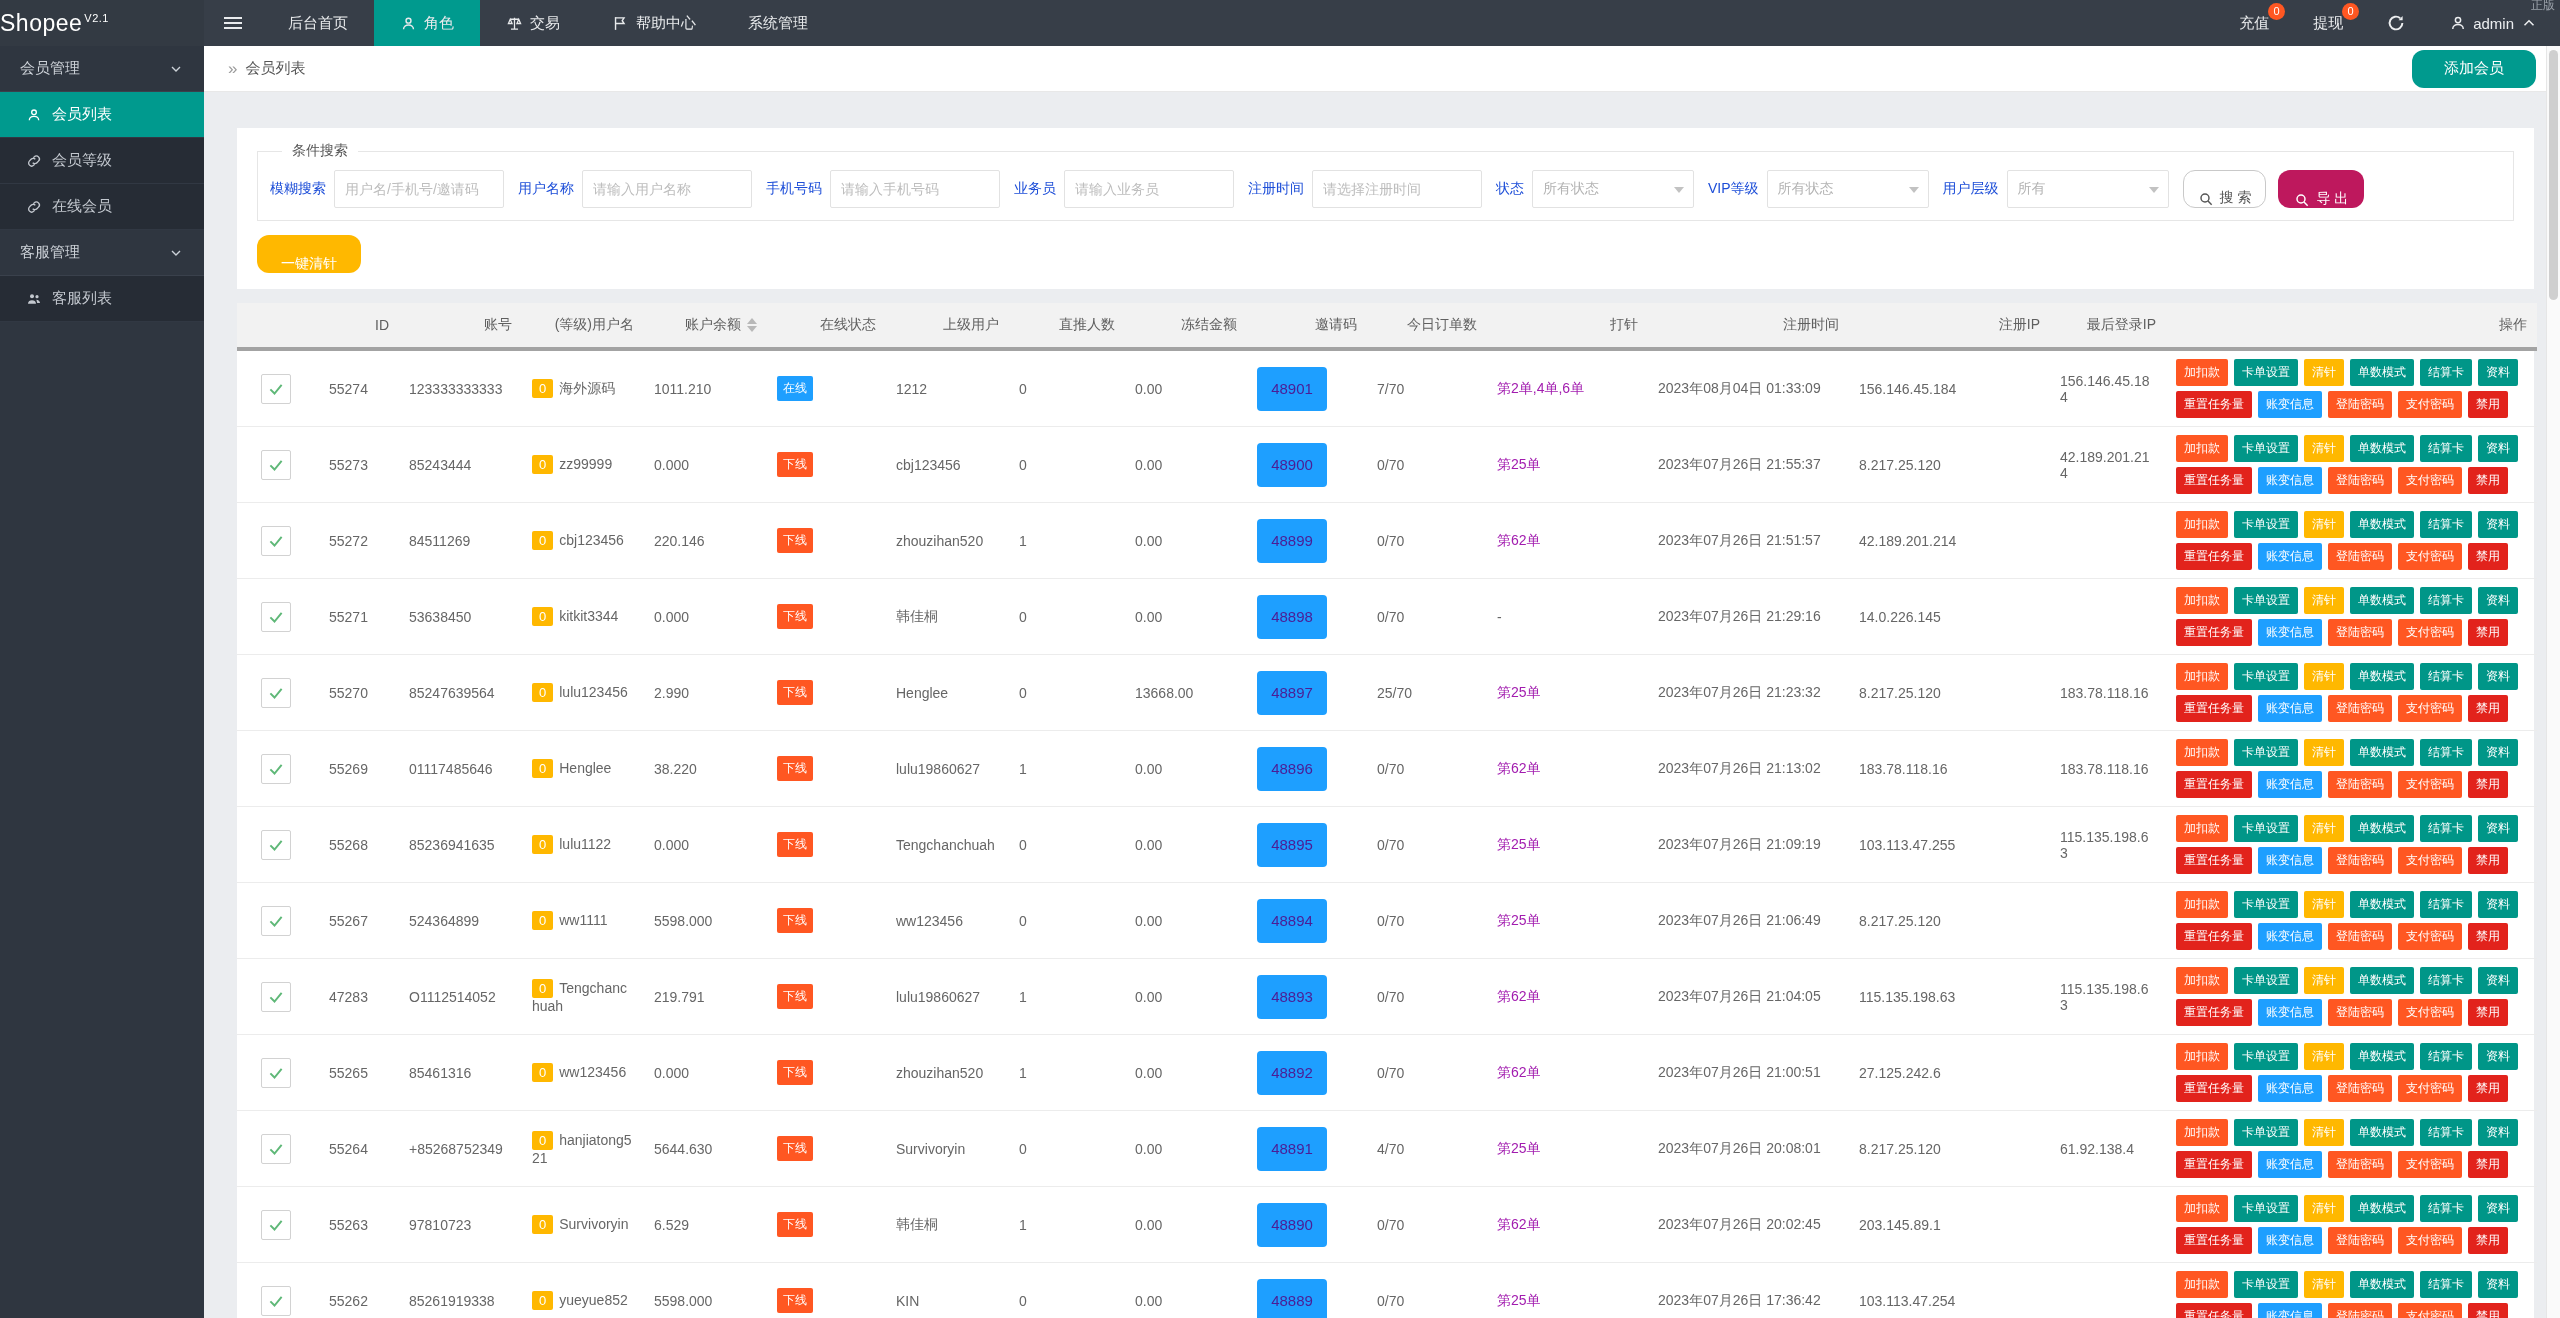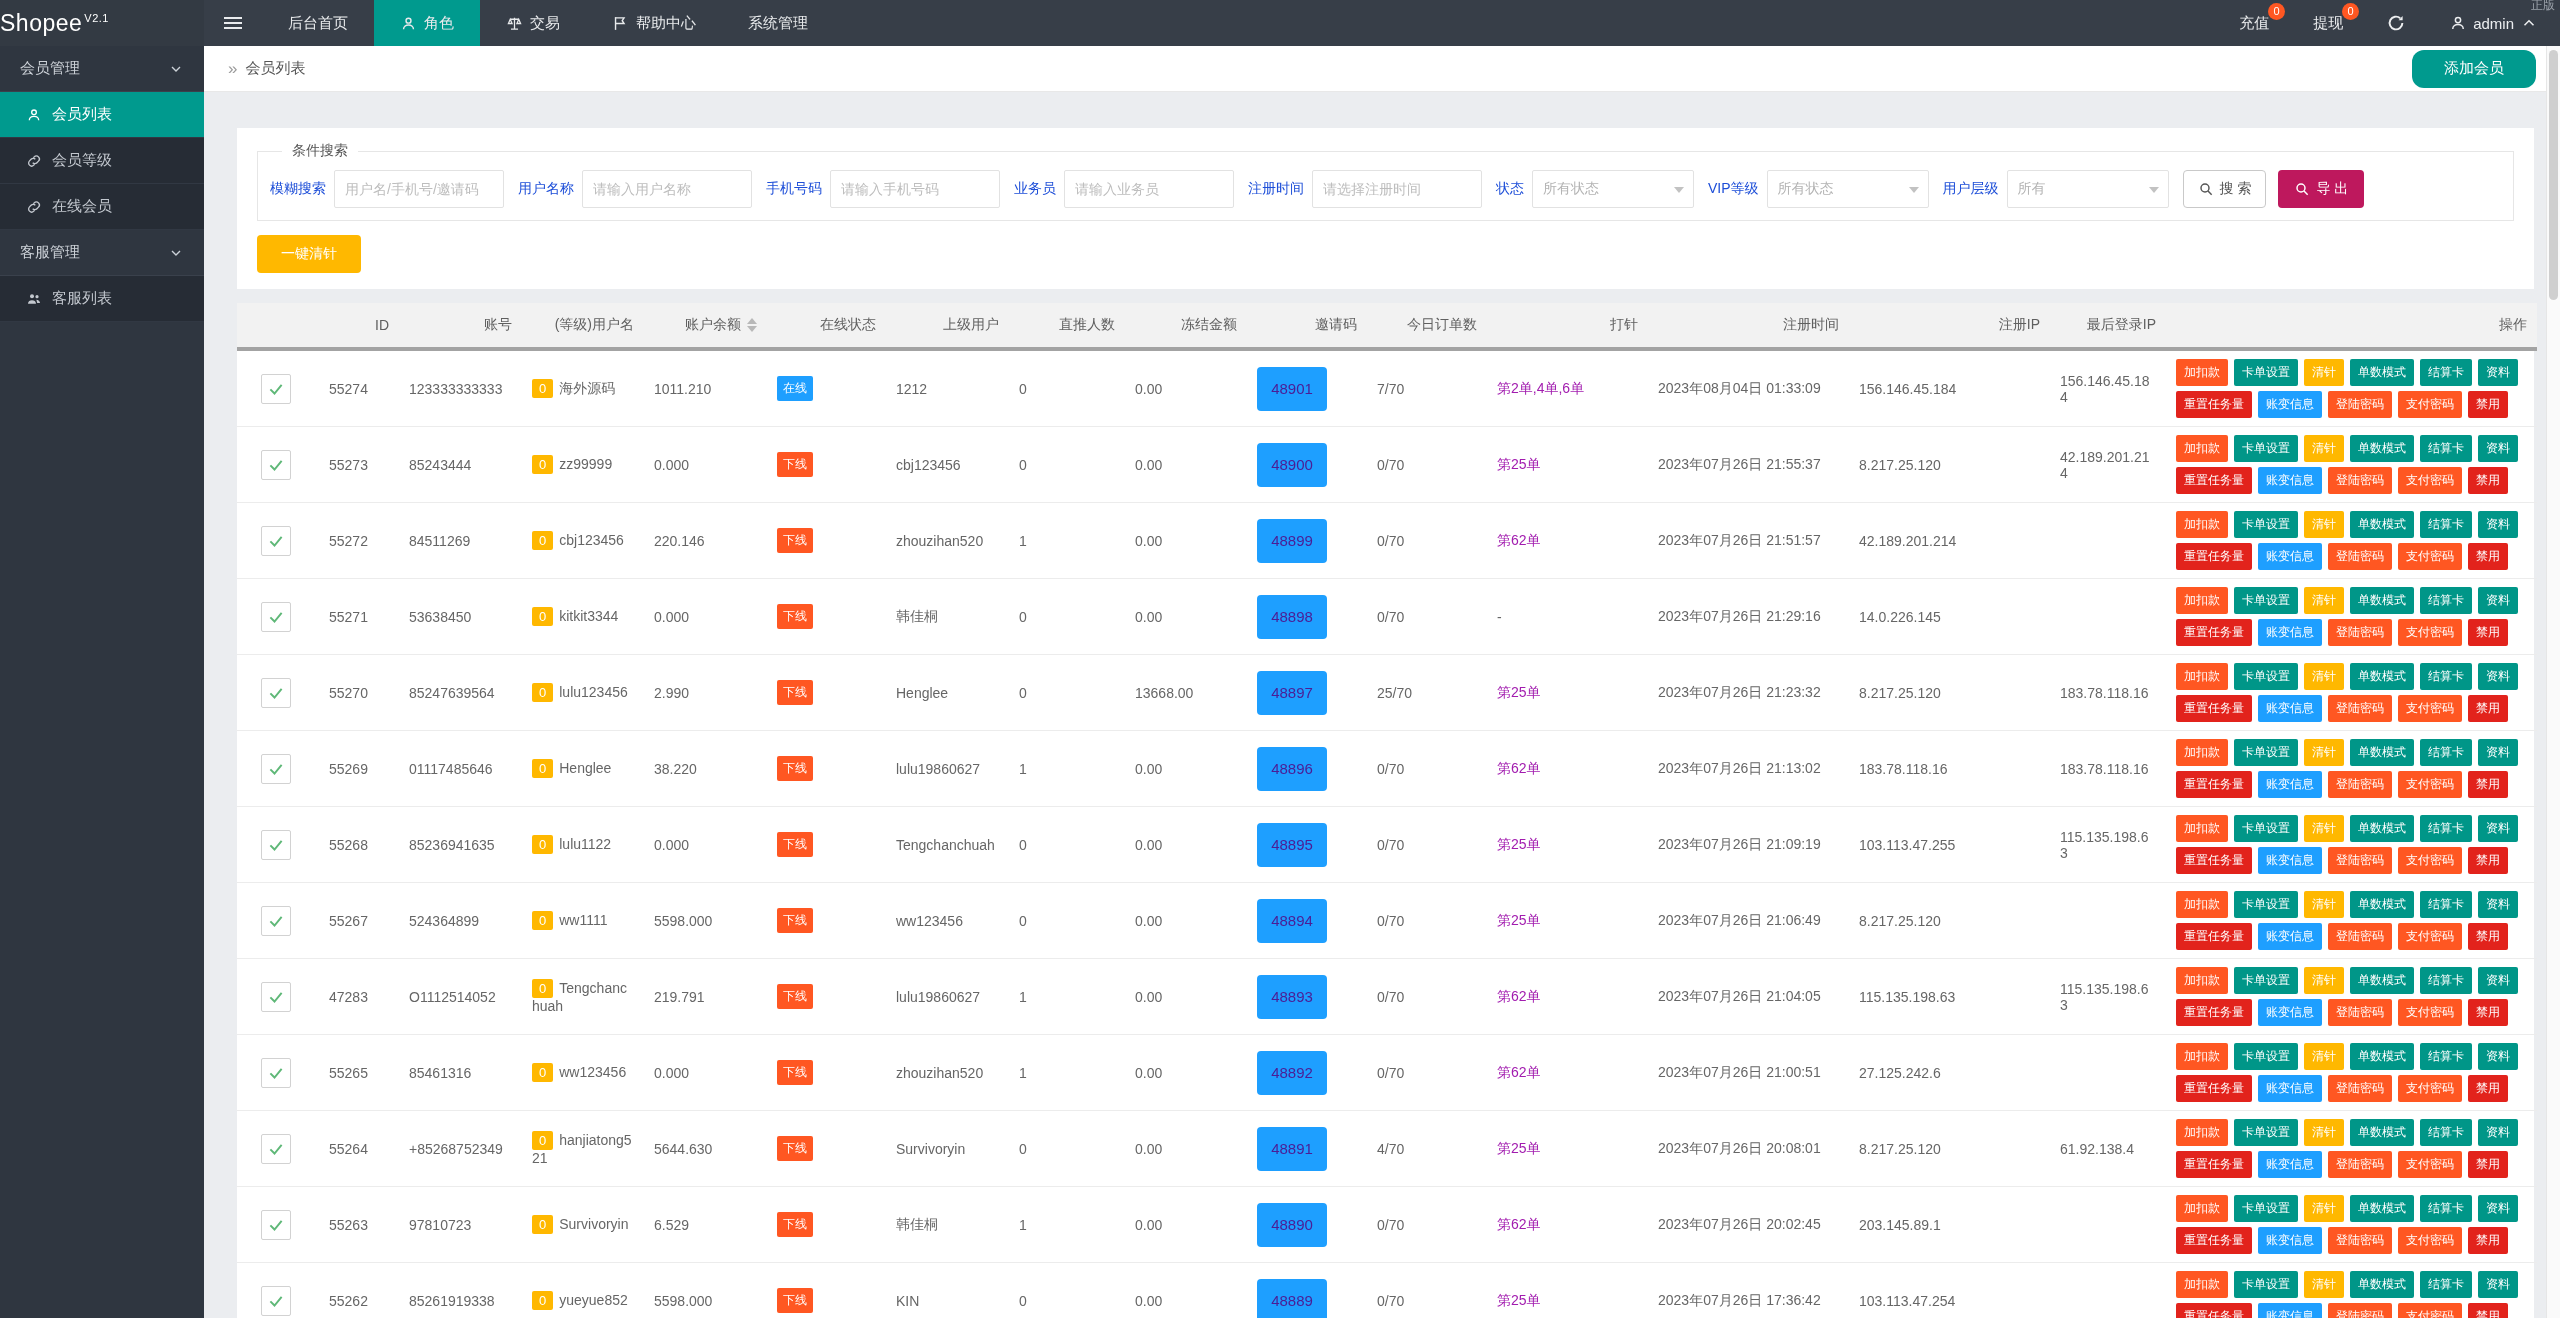--- a/index.html
+++ b/index.html
@@ -45,21 +45,21 @@
   .search-card { background:#fff; padding:14px 20px 16px; }
   fieldset.cond { border:1px solid #e6e6e6; padding:10px 12px 12px; }
   fieldset.cond legend { padding:0 10px; margin-left:12px; color:#555; font-size:14px; }
   .fields { display:flex; align-items:center; flex-wrap:nowrap; }
   .field { display:flex; align-items:center; margin-right:14px; }
   .f-label { font-size:14px; color:#1d4ed8; margin-right:8px; white-space:nowrap; }
   .f-input { width:170px; height:38px; border:1px solid #e2e2e2; border-radius:2px; padding:0 10px; font-size:14px; color:#666; font-family:inherit; }
   .f-input::placeholder { color:#bdbdbd; }
   .f-select { position:relative; width:162px; height:38px; border:1px solid #e2e2e2; border-radius:2px; padding:0 26px 0 10px; font-size:14px; color:#b3b3b3; display:flex; align-items:center; cursor:pointer; background:#fff; }
   .f-select .caret { position:absolute; right:9px; top:16px; width:0; height:0; border-left:5px solid transparent; border-right:5px solid transparent; border-top:6px solid #c2c2c2; }
-  .btn { height:38px; border:none; border-radius:4px; font-size:14px; cursor:pointer; display:inline-flex; align-items:center; gap:6px; font-family:inherit; }
+  .btn { height:38px; border:none; border-radius:12px; font-size:14px; cursor:pointer; display:inline-flex; align-items:flex-end; gap:6px; font-family:inherit; }
   .search-btn { background:#fff; border:1px solid #c9c9c9; color:#555; padding:0 14px; margin-right:12px; }
   .export-btn { background:#be185d; color:#fff; padding:0 16px; }
   .clear-btn { margin-top:14px; background:#ffb800; color:#fff; padding:0 24px; }
   .btn .ic { width:16px; height:16px; display:flex; }
 
   
   .table-card { margin-top:14px; background:#fff; }
   table.members { table-layout:fixed; width:2300px; border-collapse:collapse; }
   thead th { background:#f2f2f2; height:46px; font-weight:400; color:#5f5f5f; font-size:14px; text-align:right; padding:0 10px; border-bottom:4px solid #a3a3a3; white-space:nowrap; }
   tbody td { padding:8px 10px; height:66px; font-size:14px; color:#666; border-bottom:1px solid #ececec; vertical-align:middle; word-break:break-all; }

